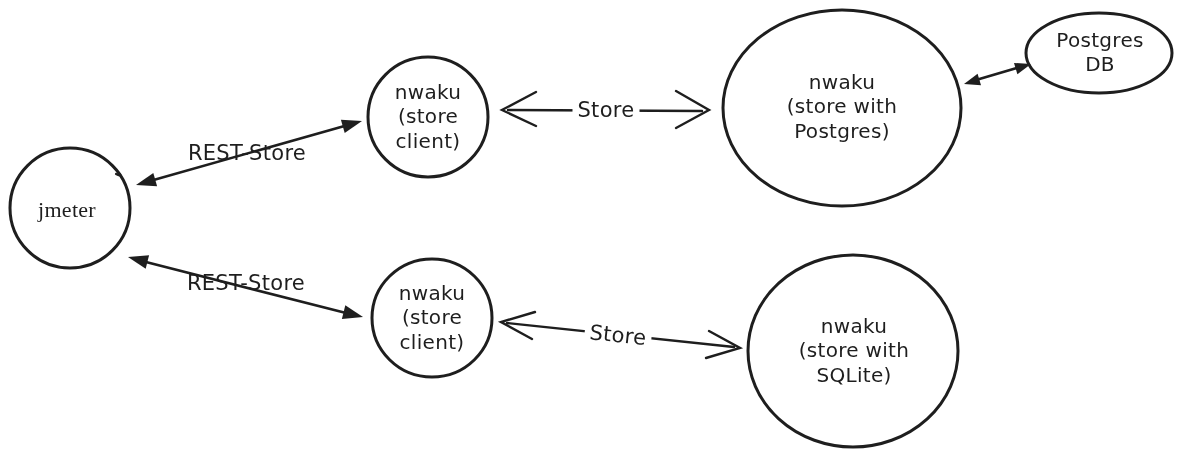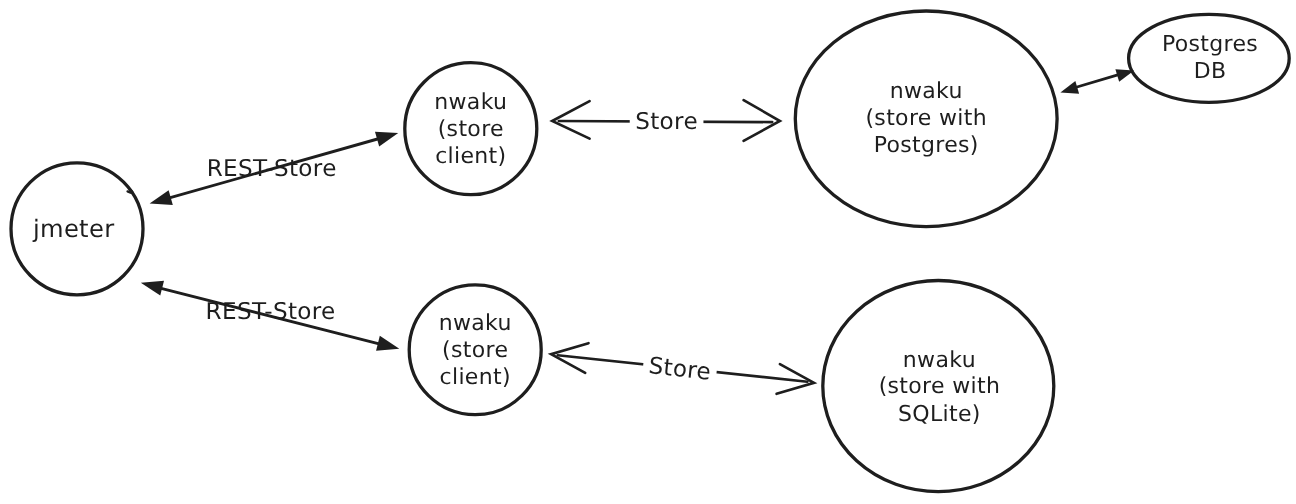--- a/index.html
+++ b/index.html
@@ -79,21 +79,21 @@
       <path d="M 709 331 L 740 348 L 706 358"></path>
     </g>
 
     <g>
       <line x1="976" y1="80" x2="1020" y2="67" stroke="#1e1e1e" stroke-width="2.6" stroke-linecap="round"></line>
       <polygon points="964,84 981,85.2 977.6,73.7" fill="#1e1e1e"></polygon>
       <polygon points="1031,64 1017.4,74.3 1014,62.9" fill="#1e1e1e"></polygon>
     </g>
   </svg>
 
-  <div class="label node-label" style="left:67px; top:210px; font-size:22px;">jmeter</div>
+  <div class="label node-label" style="left:67px; top:210px; font-size:22px;font-family:Liberation Serif, serif;">jmeter</div>
 
   <div class="label node-label" style="left:428px; top:117px;">nwaku
 (store
 client)</div>
 
   <div class="label node-label" style="left:842px; top:107px;">nwaku
 (store with
 Postgres)</div>
 
   <div class="label node-label" style="left:1100px; top:52px;text-align:center;">Postgres

